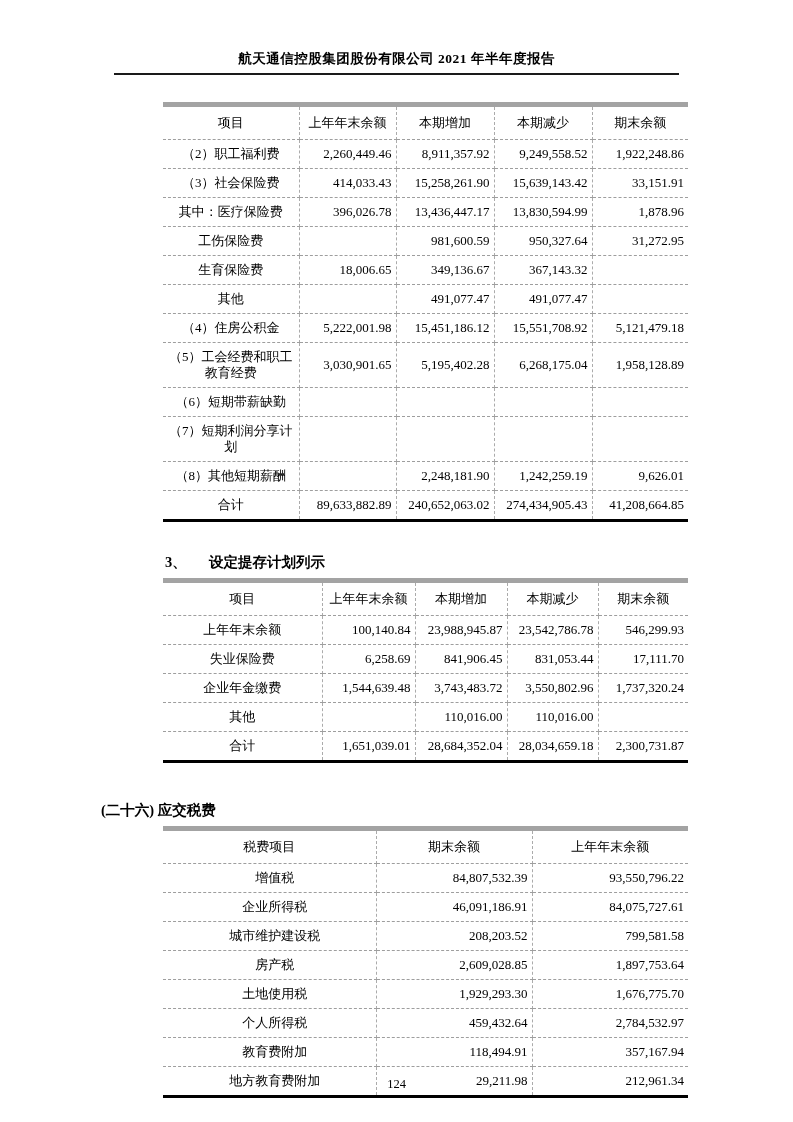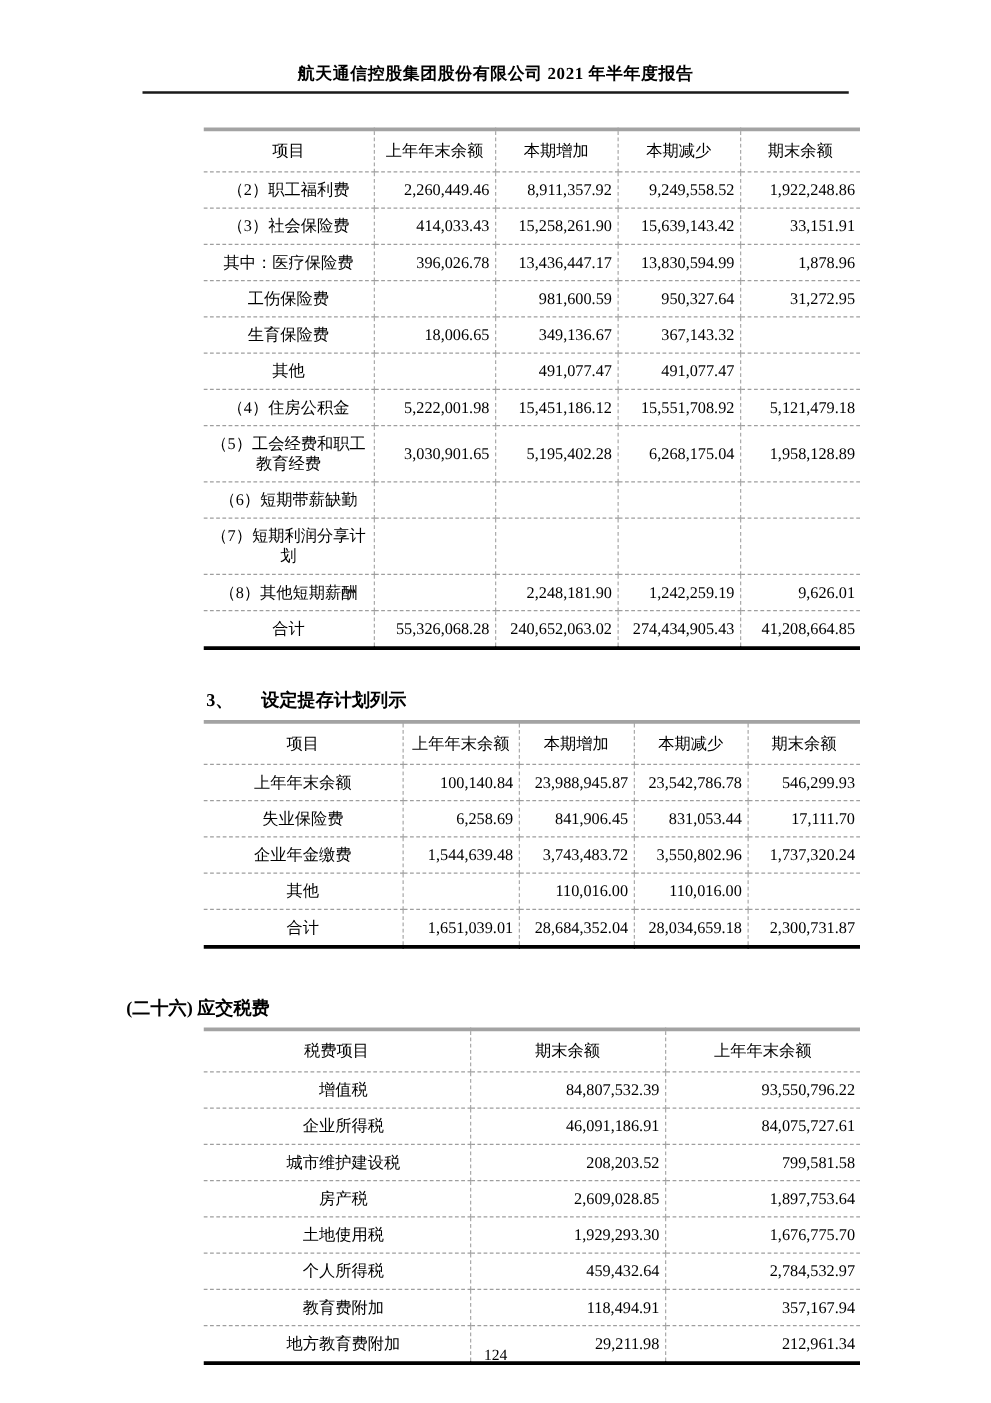--- a/index.html
+++ b/index.html
@@ -23,21 +23,21 @@
     margin:5px auto 0 auto;
     border:none;
     border-top:2px solid #1a1a1a;
   }
 
   table.fin {
     border-collapse:collapse;
     table-layout:fixed;
     width:525px;
     margin-left:163px;
-    border-top:3px solid #a3a3a3;
+    border-top:5px solid #a3a3a3;
     border-bottom:3px solid #000;
     font-size:13px;
   }
   table.fin th, table.fin td {
     font-weight:normal;
     vertical-align:middle;
     padding:6px 4px;
     line-height:16px;
     border-bottom:1px dashed #9e9e9e;
     overflow:hidden;
@@ -171,21 +171,21 @@
     </tr>
     <tr>
       <td class="lb">（8）其他短期薪酬</td>
       <td class="num"></td>
       <td class="num">2,248,181.90</td>
       <td class="num">1,242,259.19</td>
       <td class="num">9,626.01</td>
     </tr>
     <tr class="total-row">
       <td class="lb">合计</td>
-      <td class="num">55,326,068.28</td>
+      <td class="num">89,633,882.89</td>
       <td class="num">240,652,063.02</td>
       <td class="num">274,434,905.43</td>
       <td class="num">41,208,664.85</td>
     </tr>
   </tbody>
     </table>
 
   <div class="sec-heading3">
     <span class="sec-num">3、</span><span>设定提存计划列示</span>
   </div>

